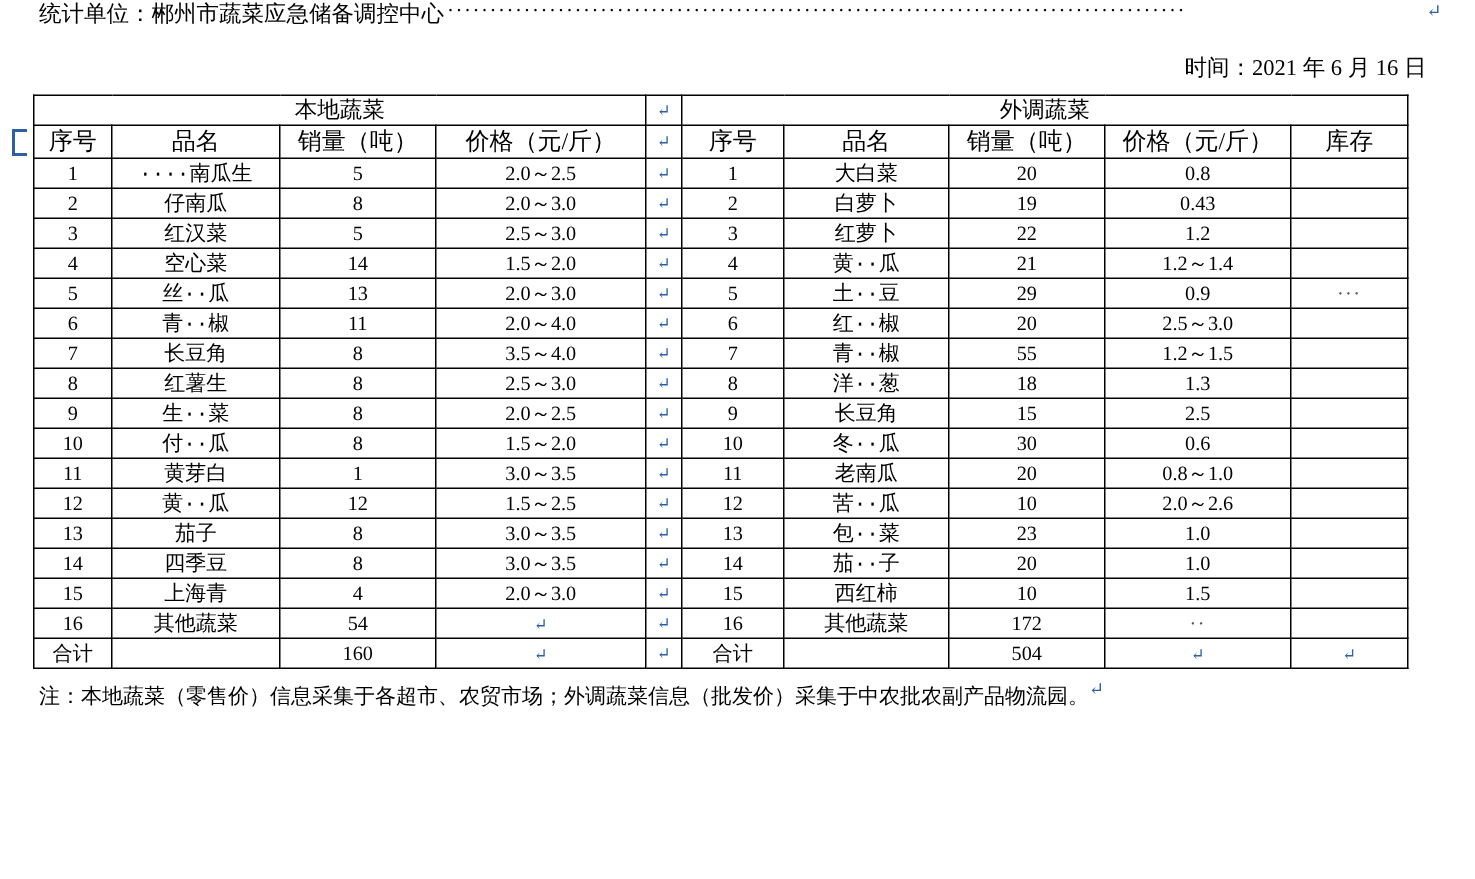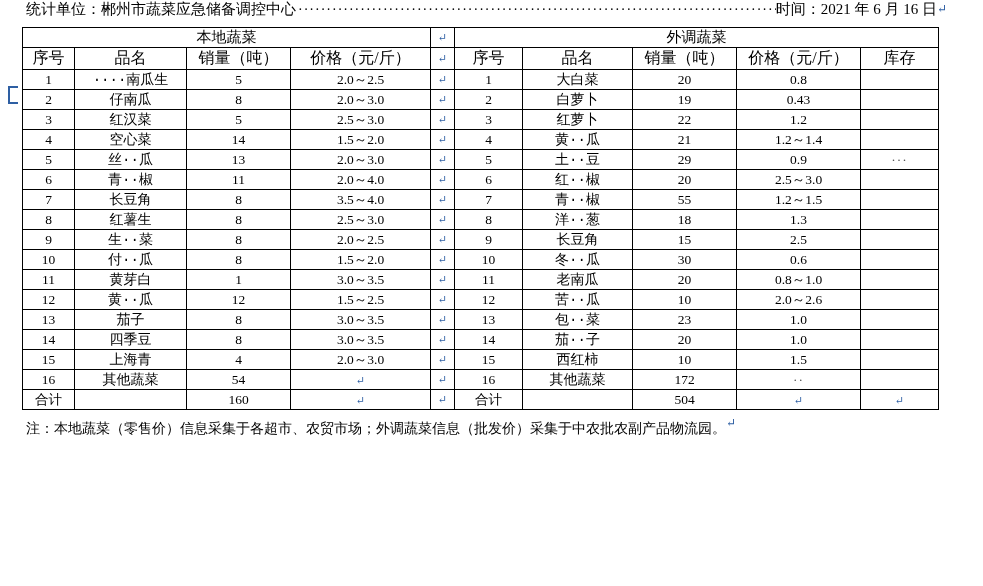--- a/index.html
+++ b/index.html
@@ -31,37 +31,37 @@
     font-family: "Liberation Serif", "DejaVu Serif", serif;
   }
   .title .pilcrow {
     font-size: 13px;
     font-weight: normal;
     color: #2e5fa3;
     vertical-align: super;
   }
   .subline {
     display: flex;
-    align-items: center;
+    align-items: flex-start;
     font-size: 15px;
-    padding: 0 36px 0 26px;
+    padding: 0 22px 0 26px;
     margin-bottom: 8px;
     white-space: nowrap;
   }
   .subline .unit { flex: 0 0 auto; }
   .subline .dots {
     flex: 1 1 auto;
     overflow: hidden;
     white-space: nowrap;
     color: #000;
     letter-spacing: 1px;
     font-size: 14px;
     padding: 0 2px;
   }
-  .subline .date { flex: 0 0 auto; }
+  .subline .date { flex: 0 0 auto; margin-top: 36px; }
   .pilcrow-mark {
     color: #2e5fa3;
     font-size: 12px;
     vertical-align: super;
   }
   table.tbl {
     border-collapse: collapse;
     table-layout: fixed;
     width: 751px;
     margin: 0 20px 0 22px;

